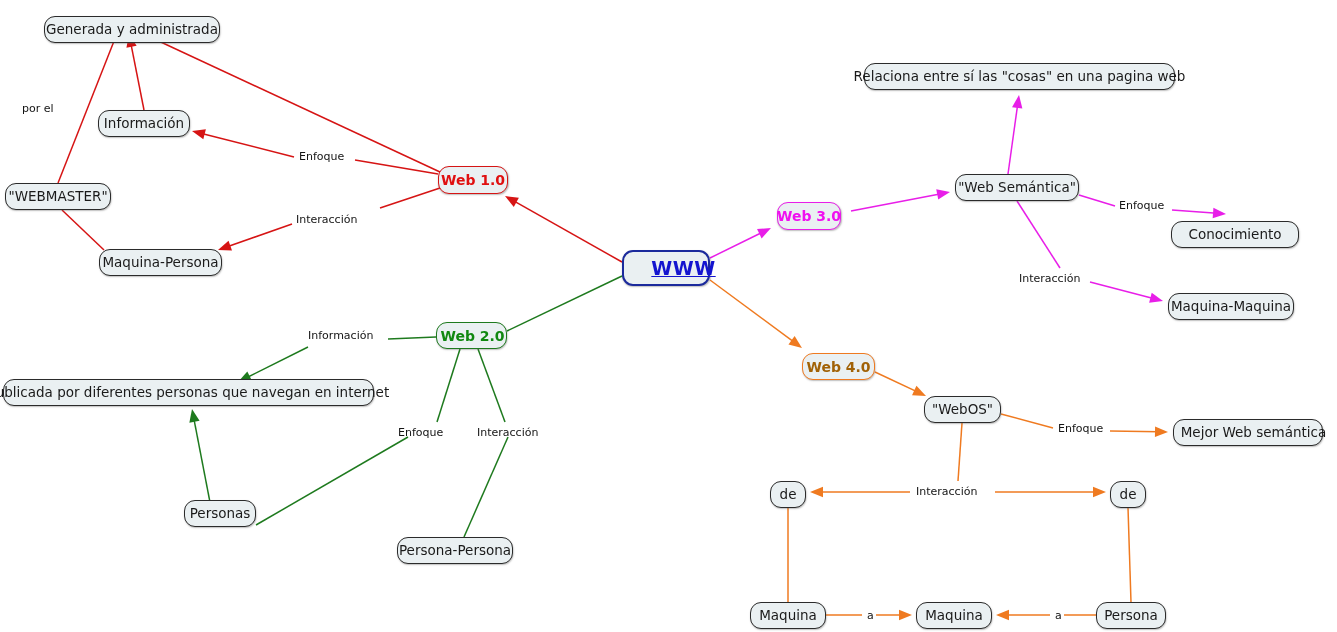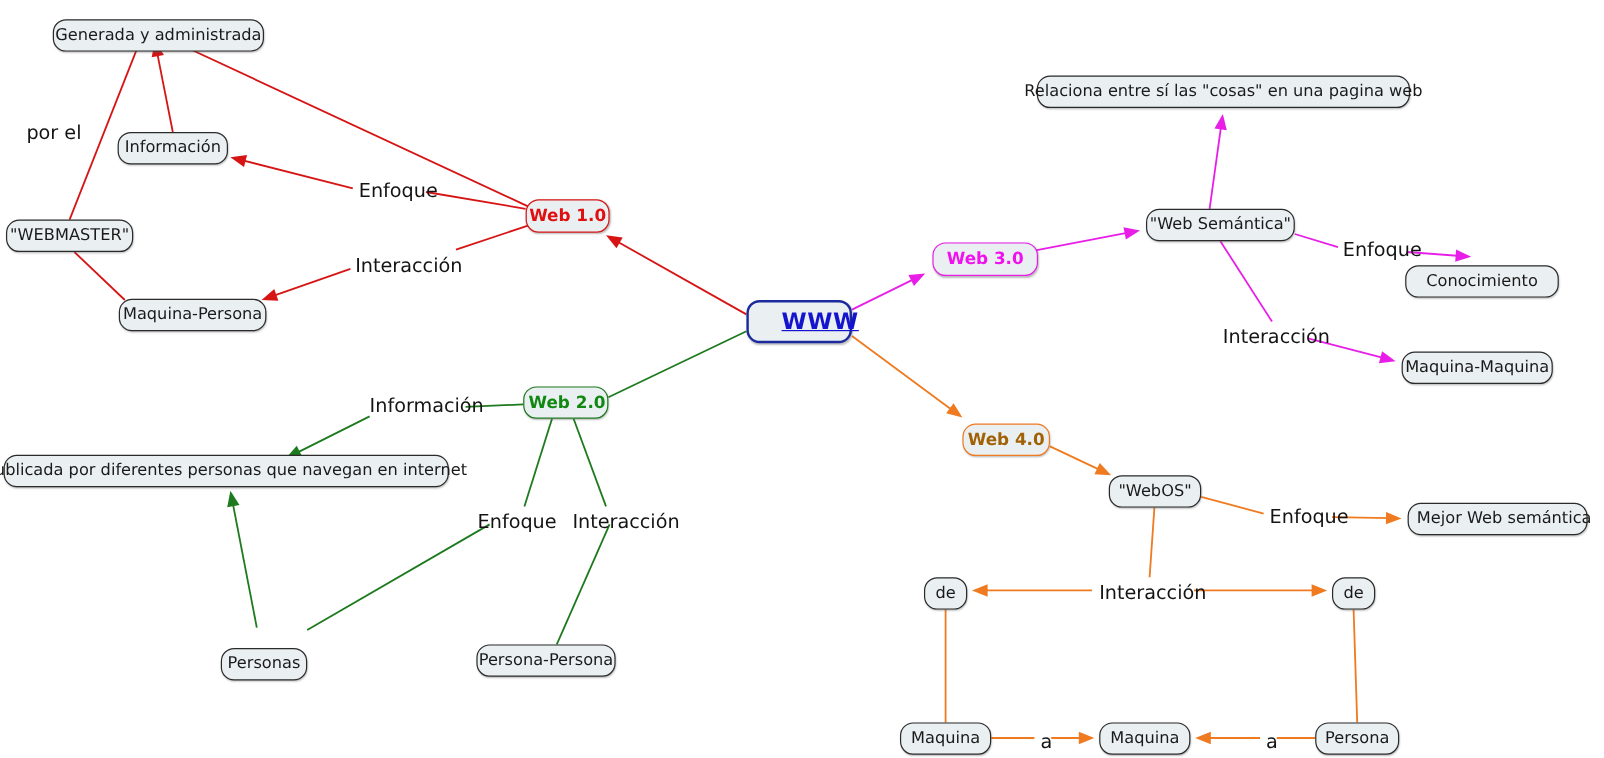--- a/index.html
+++ b/index.html
@@ -50,21 +50,21 @@
     text-decoration: underline;
     letter-spacing: 0.5px;
   }
   .node.red   { border-color: #d61414; color: #e01010; font-weight: bold; font-size: 14px; }
   .node.green { border-color: #1e7a1e; color: #118811; font-weight: bold; font-size: 14px; }
   .node.magenta { border-color: #e81ee8; color: #f010f0; font-weight: bold; font-size: 14px; }
   .node.orange { border-color: #ef7a20; color: #a16207; font-weight: bold; font-size: 14px; }
 
   .edge-label {
     position: absolute;
-    font-size: 16px;
+    font-size: 11px;
     color: #141414;
     background: transparent;
     white-space: nowrap;
     line-height: 1;
   }
 </style>
 </head>
 <body>
 
 <div id="canvas">
@@ -220,27 +220,27 @@
       </div>
       <div class="node" style="left: 99px; top: 249px; width: 123px; height: 27px;">
         <span>Maquina-Persona</span>
       </div>
       <div class="node green" style="left: 436px; top: 322px; width: 71px; height: 27px; padding-left: 11px;">
         <span>Web 2.0</span>
       </div>
       <div class="node" style="left: 3px; top: 379px; width: 371px; height: 27px;">
         <span>Publicada por diferentes personas que navegan en internet</span>
       </div>
-      <div class="node" style="left: 184px; top: 540px; width: 72px; height: 27px;">
+      <div class="node" style="left: 184px; top: 500px; width: 72px; height: 27px;">
         <span>Personas</span>
       </div>
       <div class="node" style="left: 397px; top: 537px; width: 116px; height: 27px;">
         <span>Persona-Persona</span>
       </div>
-      <div class="node magenta" style="left: 777px; top: 202px; width: 88px; height: 28px;">
+      <div class="node magenta" style="left: 777px; top: 202px; width: 64px; height: 28px;">
         <span>Web 3.0</span>
       </div>
       <div class="node" style="left: 955px; top: 174px; width: 124px; height: 27px;">
         <span>"Web Semántica"</span>
       </div>
       <div class="node" style="left: 864px; top: 63px; width: 311px; height: 27px;">
         <span>Relaciona entre sí las "cosas" en una pagina web</span>
       </div>
       <div class="node" style="left: 1171px; top: 202px; width: 128px; height: 27px; margin-top: 19px;">
         <span>Conocimiento</span>

